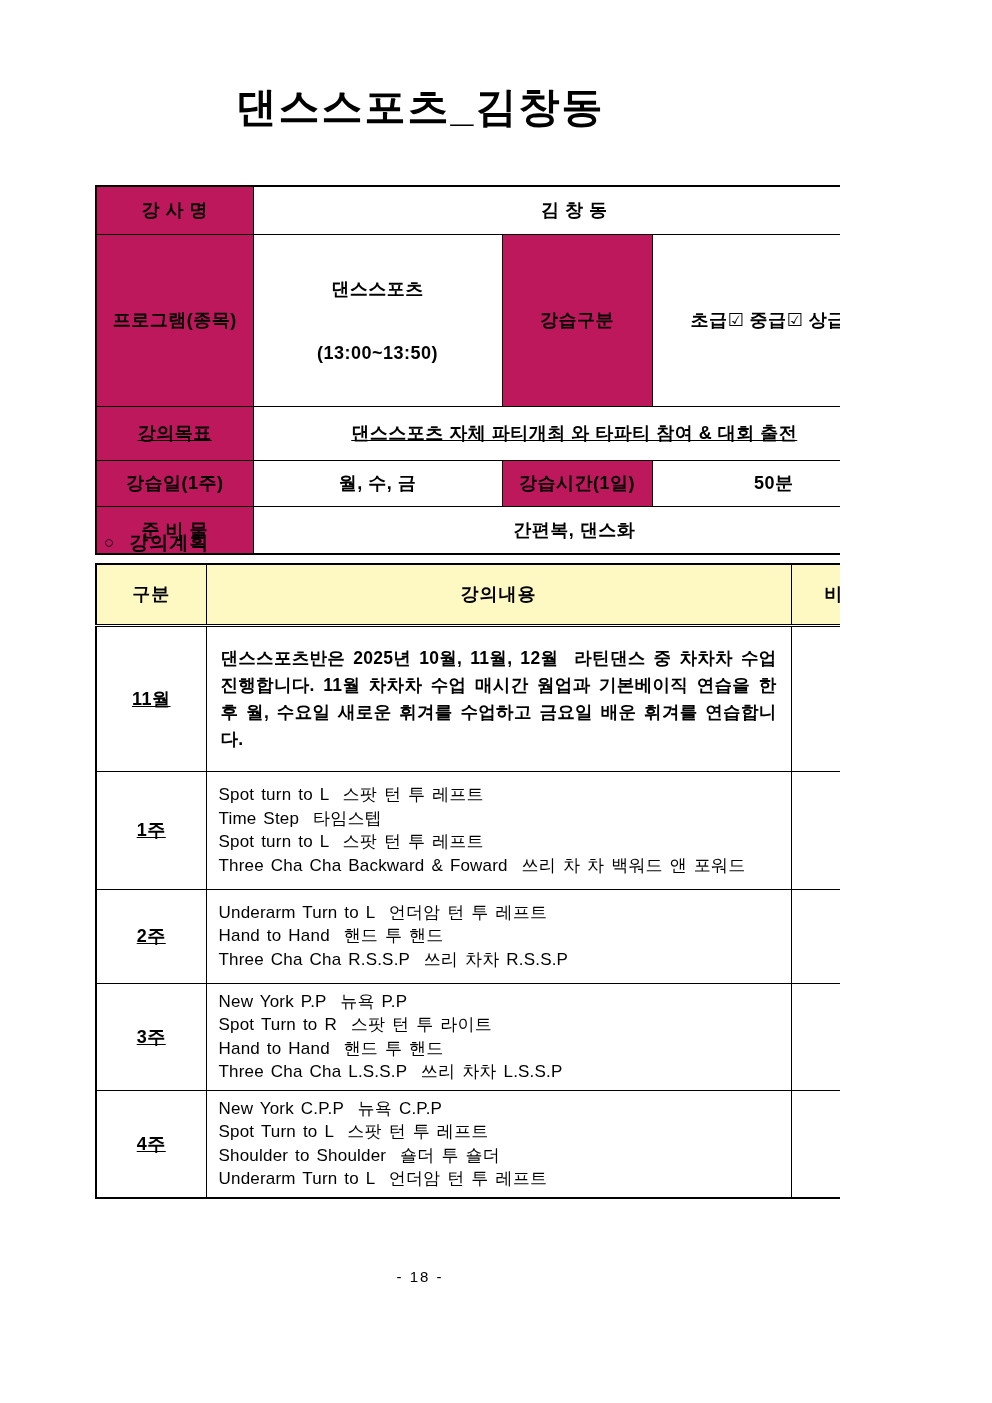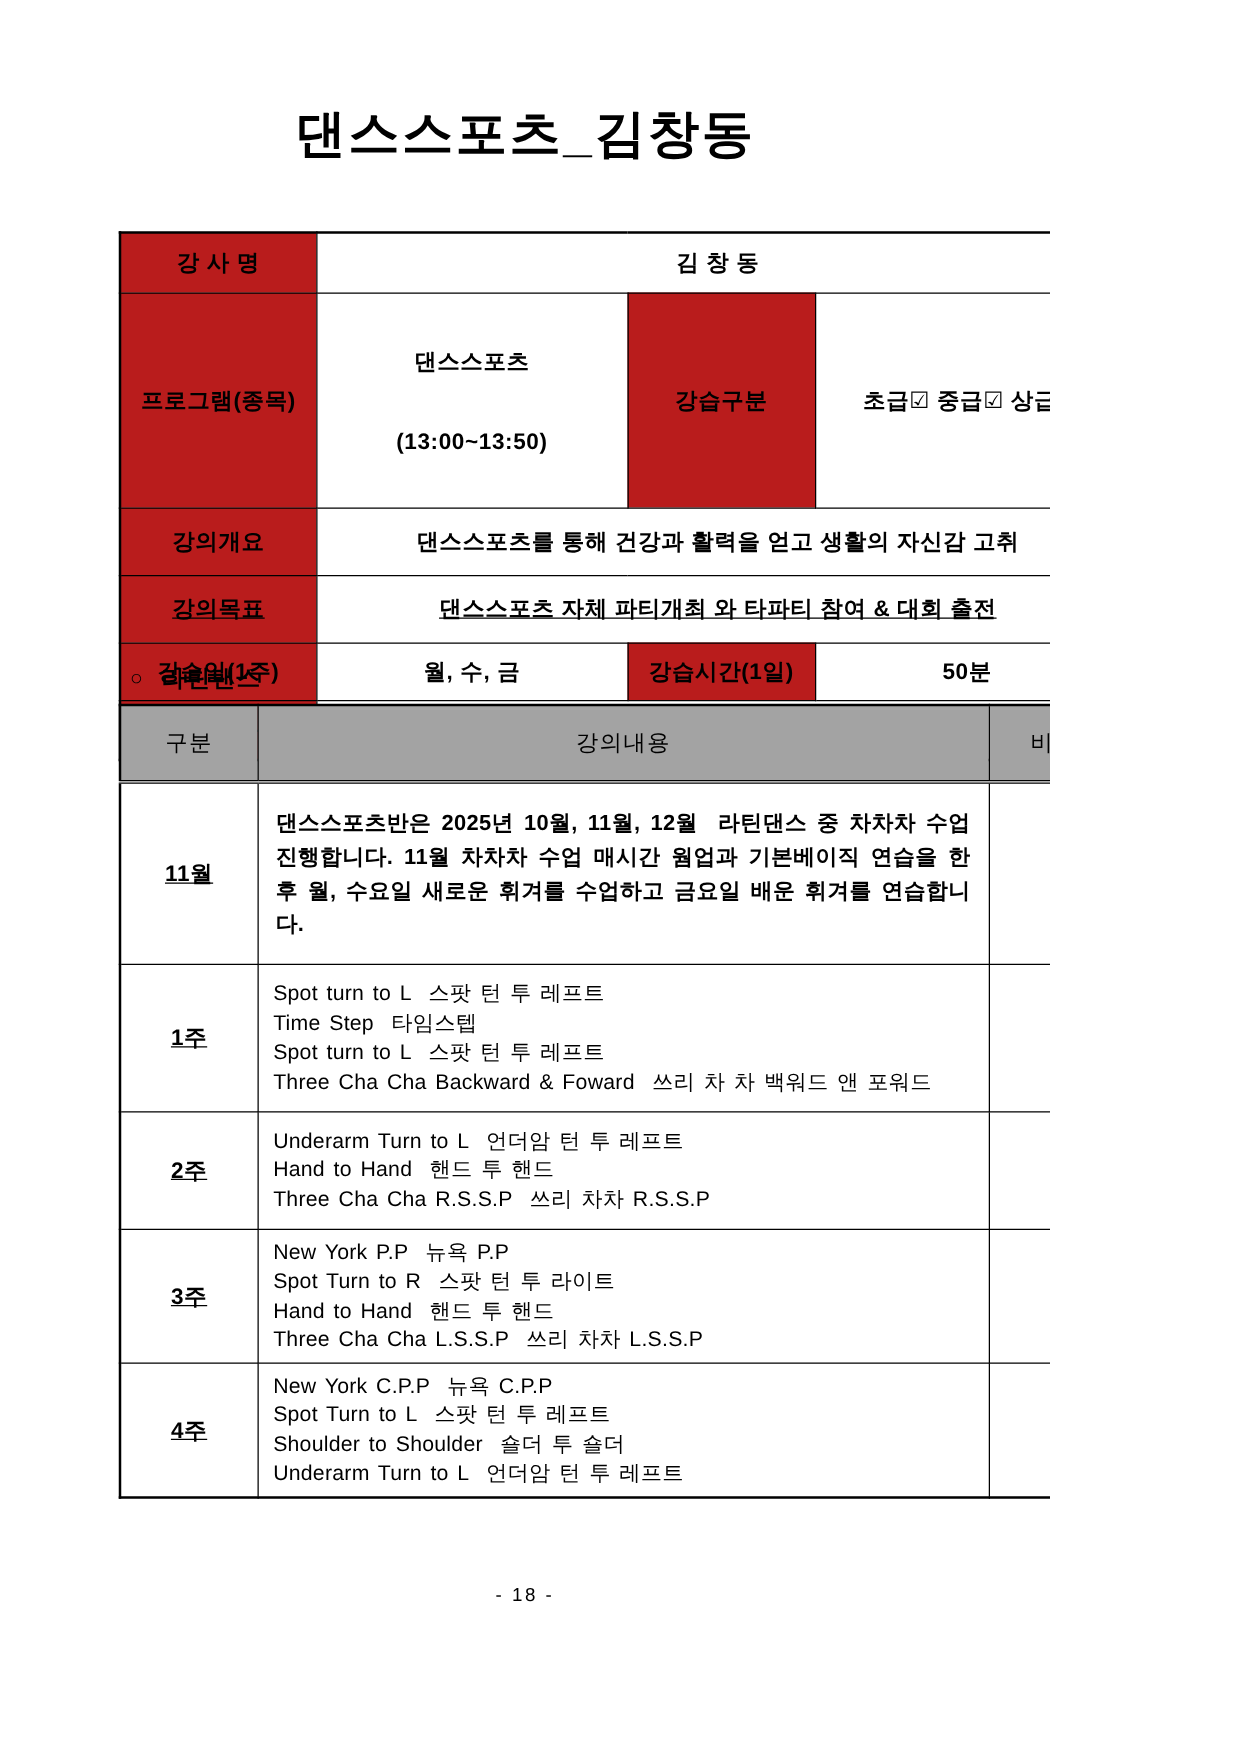--- a/index.html
+++ b/index.html
@@ -39,21 +39,21 @@
   }
   .info-table td {
     border: 1px solid #000;
     text-align: center;
     vertical-align: middle;
     font-size: 18px;
     font-weight: bold;
     white-space: pre-wrap;
     letter-spacing: 0.5px;
   }
-  .label-cell { background: #b91c1c; }
+  .label-cell { background: #be185d; }
   .ir1 { height: 48px; }
   .ir2 { height: 54px; }
   .ir3 { height: 54px; }
   .ir4 { height: 54px; text-decoration: underline; }
   .ir5 { height: 46px; }
   .ir6 { height: 48px; }
   .section-heading {
     position: absolute;
     top: 530px;
     left: 104px;
@@ -73,24 +73,24 @@
     top: 563px;
     left: 95px;
     width: 800px;
     border: 2px solid #000;
   }
   .plan-table th, .plan-table td {
     border: 1px solid #000;
     vertical-align: middle;
   }
   .plan-table th {
-    background: #a3a3a3;
+    background: #fef9c3;
     height: 61px;
     font-size: 18px;
-    font-weight: normal;
+    font-weight: bold;
     text-align: center;
     border-bottom: 3px double #000;
     letter-spacing: 1px;
   }
   .period-cell {
     text-align: center;
     font-size: 18px;
     font-weight: bold;
     letter-spacing: 0.5px;
     text-decoration: underline;
@@ -148,44 +148,40 @@
       </tr>
       <tr class="ir2">
         <td class="label-cell">프로그램(종목)</td>
         <td>
           <div>댄스스포츠</div>
           <div>(13:00~13:50)</div>
         </td>
         <td class="label-cell">강습구분</td>
         <td>초급☑ 중급☑ 상급□</td>
       </tr>
-      <tr class="ir3">
-        <td class="label-cell">강의개요</td>
-        <td colspan="3">댄스스포츠를 통해 건강과 활력을 얻고 생활의 자신감 고취</td>
-      </tr>
       <tr class="ir4">
         <td class="label-cell">강의목표</td>
         <td colspan="3">댄스스포츠 자체 파티개최 와 타파티 참여 &amp; 대회 출전</td>
       </tr>
       <tr class="ir5">
         <td class="label-cell">강습일(1주)</td>
         <td>월, 수, 금</td>
         <td class="label-cell">강습시간(1일)</td>
         <td>50분</td>
       </tr>
       <tr class="ir6">
         <td class="label-cell">준 비 물</td>
         <td colspan="3">간편복, 댄스화</td>
       </tr>
     </tbody>
   </table>
 
   <div class="section-heading">
     <span class="bullet">○</span>
-    <span>라틴댄스</span>
+    <span>강의계획</span>
   </div>
 
   <table class="plan-table">
     <colgroup>
       <col style="width:110px">
       <col style="width:585px">
       <col style="width:105px">
     </colgroup>
     <thead>
       <tr>

